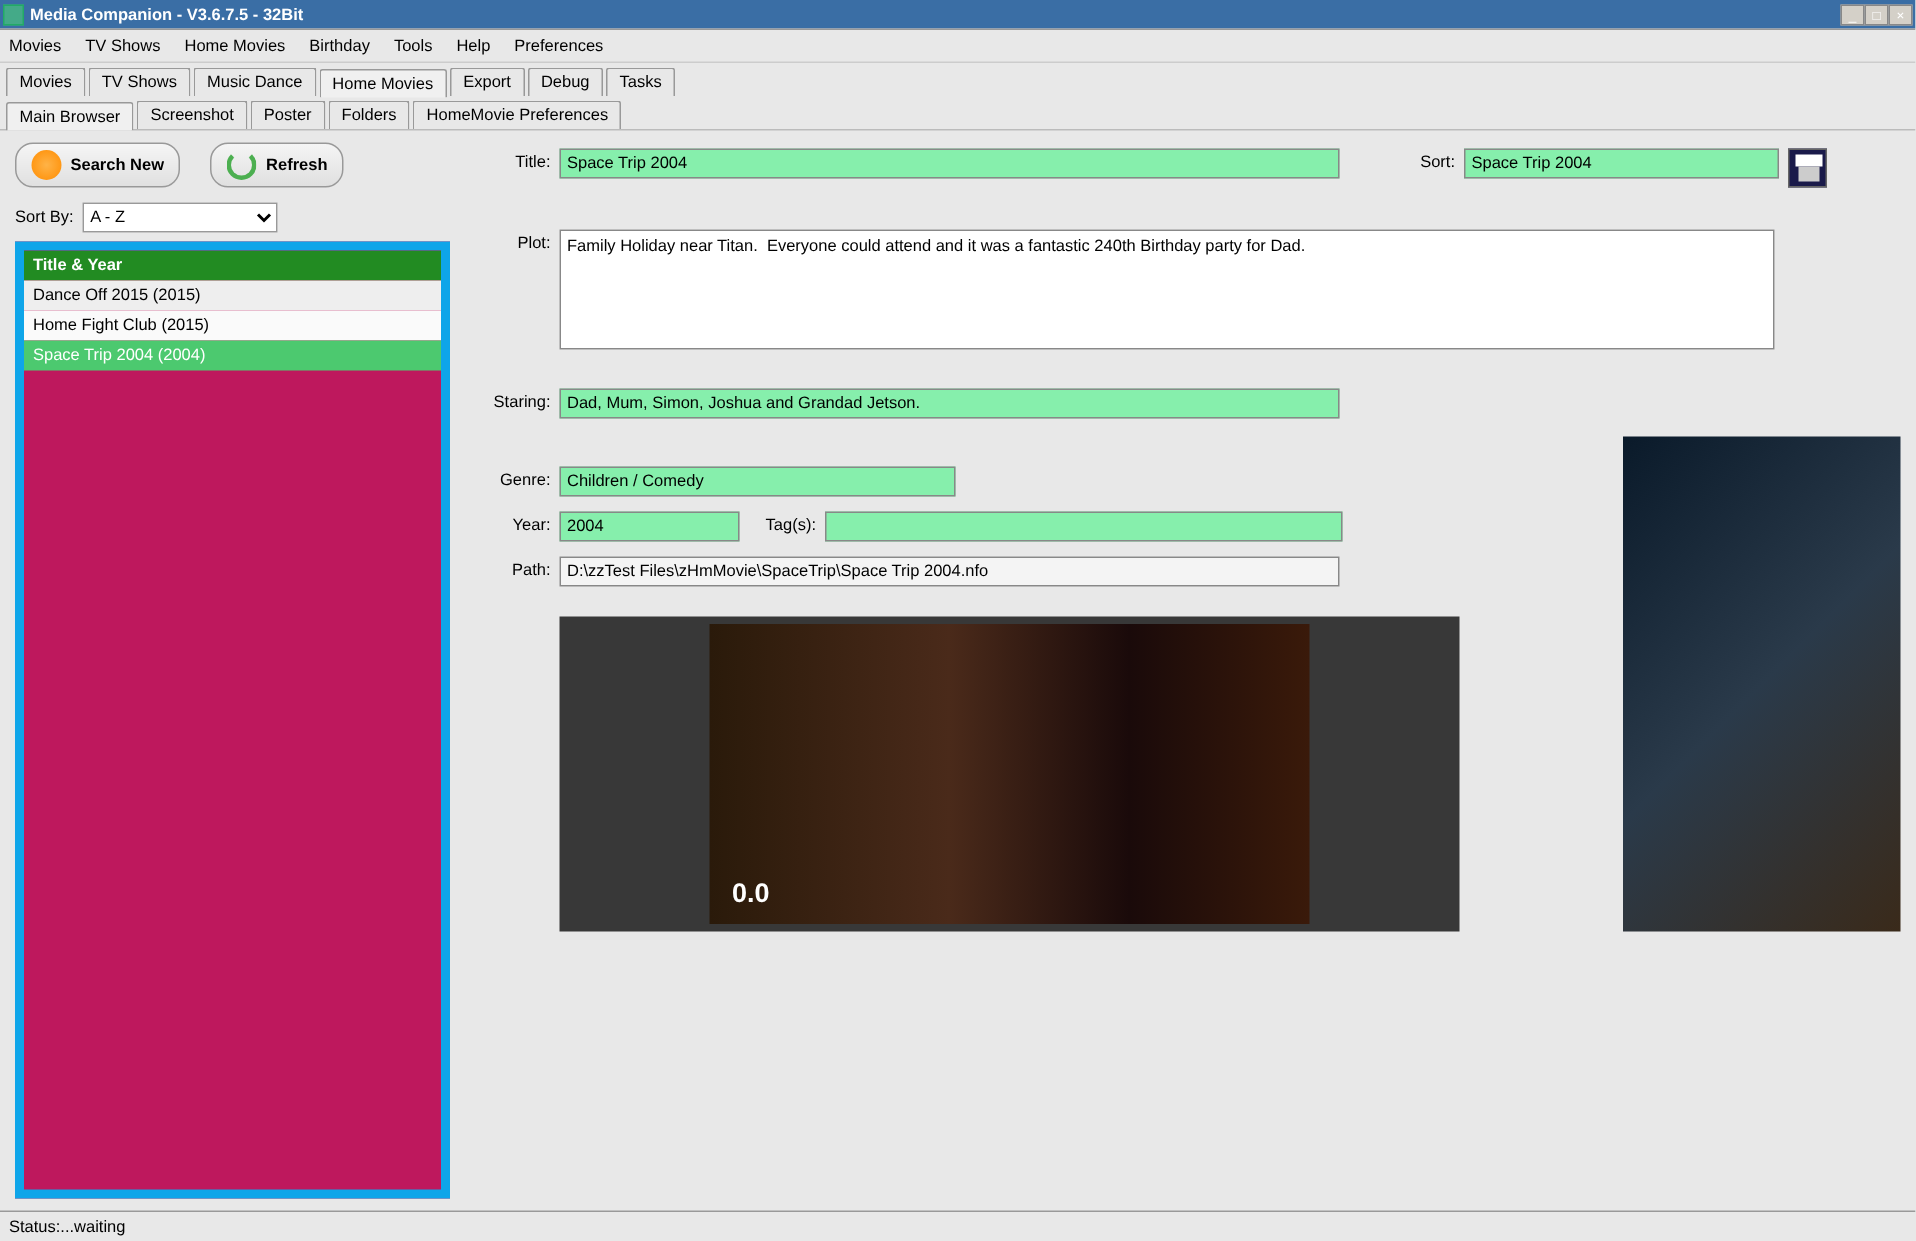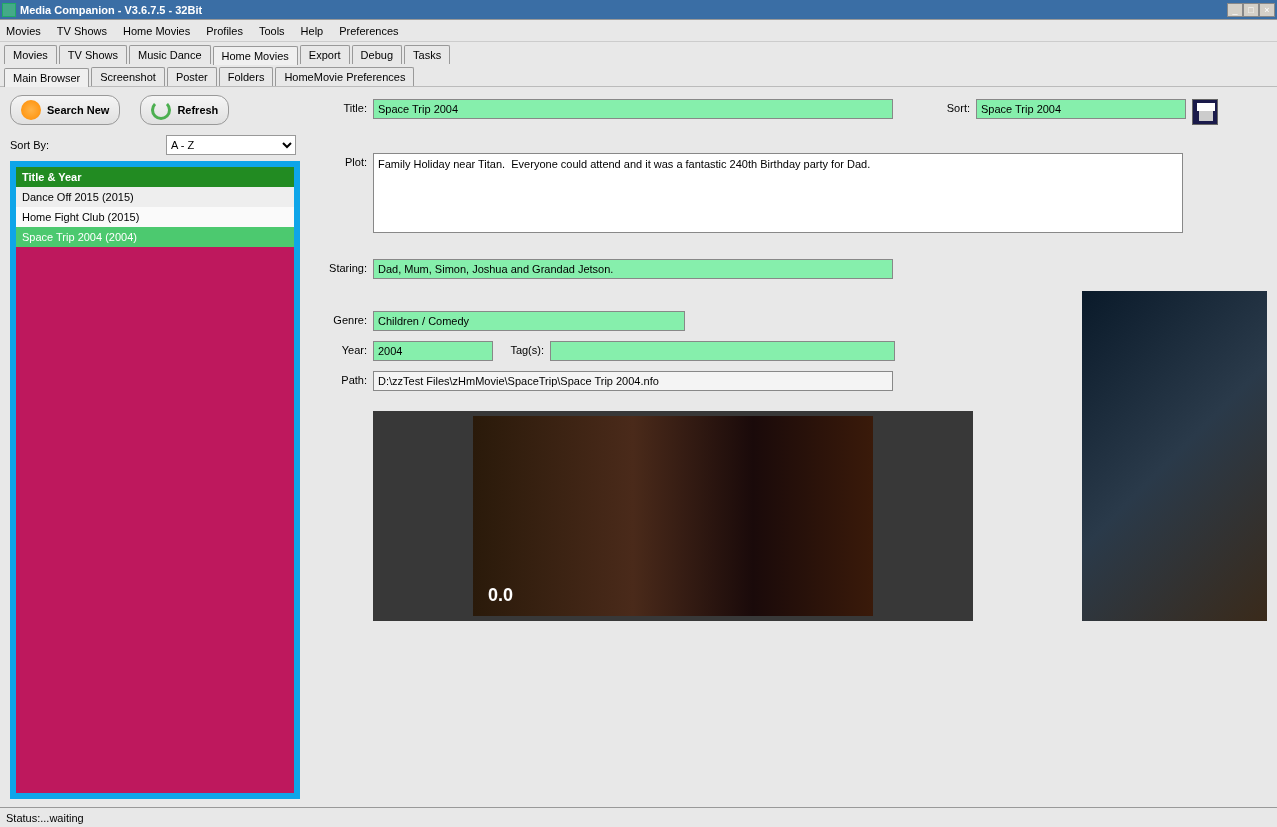--- a/index.html
+++ b/index.html
@@ -13,21 +13,21 @@
 .menu-item { cursor: default; }
 .tabbar, .subtabbar { background: #e8e8e8; padding: 3px 4px 0 4px; display: flex; gap: 2px; }
 .tab { background: #e8e8e8; border: 1px solid #999; border-bottom: none; padding: 3px 8px; cursor: default; border-radius: 2px 2px 0 0; }
 .tab.active { background: #f0f0f0; position: relative; top: 1px; }
 .content { flex: 1; background: #e8e8e8; padding: 8px 10px; display: flex; gap: 12px; border-top: 1px solid #bbb; }
 .left-panel { width: 290px; display: flex; flex-direction: column; }
 .btnrow { display: flex; gap: 20px; margin-bottom: 10px; }
 .bigbtn { border: 1px solid #999; background: linear-gradient(#f5f5f5,#e0e0e0); padding: 4px 10px; display: flex; align-items: center; gap: 6px; font-size: 14px; font-weight: bold; cursor: default; border-radius: 12px; height: 30px; }
 .icon-new { width: 20px; height: 20px; background: radial-gradient(circle,#ffb347,#ff8c00); border-radius: 50%; position: relative; }
 .icon-refresh { width: 20px; height: 20px; border: 3px solid #4caf50; border-radius: 50%; border-top-color: transparent; }
-.sortrow { display: flex; align-items: center; gap: 6px; margin-bottom: 6px; justify-content: space-between; padding-right: 4px;}
+.sortrow { display: flex; align-items: center; gap: 6px; margin-bottom: 6px; justify-content: flex-start; padding-right: 4px;}
 .sortrow select { flex: 0 0 130px; height: 20px; border: 1px solid #999; background:#fff;}
 .listbox { flex: 1; border: 6px solid #0ea5e9; background: #be185d; overflow: auto; }
 .list-header { background: #228b22; color: #fff; font-weight: bold; padding: 4px 6px; }
 .list-item { padding: 4px 6px; cursor: default; }
 .list-item:nth-child(even) { background: #fafafa; }
 .list-item:nth-child(odd) { background: #eee; }
 .list-item.selected { background: #4cc96f; color: #fff; }
 .right-panel { flex: 1; display: flex; flex-direction: column; gap: 8px; padding-top: 4px; }
 .form-row { display: flex; align-items: flex-start; gap: 6px; }
 .form-label { width: 55px; text-align: right; padding-top: 3px; }
@@ -54,21 +54,21 @@
     <div class="win-btn">_</div>
     <div class="win-btn">□</div>
     <div class="win-btn">×</div>
   </div>
 </div>
 
 <div class="menubar" id="menubar">
     <span class="menu-item">Movies</span>
     <span class="menu-item">TV Shows</span>
     <span class="menu-item">Home Movies</span>
-    <span class="menu-item">Profiles</span>
+    <span class="menu-item">Birthday</span>
     <span class="menu-item">Tools</span>
     <span class="menu-item">Help</span>
     <span class="menu-item">Preferences</span>
   </div>
 <div class="tabbar" id="tabbar">
     <div class="tab">Movies</div>
     <div class="tab">TV Shows</div>
     <div class="tab">Music Dance</div>
     <div class="tab active">Home Movies</div>
     <div class="tab">Export</div>
@@ -123,21 +123,21 @@
       <textarea class="txtarea" style="width: 810px;" id="plot-ta">Family Holiday near Titan.  Everyone could attend and it was a fantastic 240th Birthday party for Dad.</textarea>
     </div>
     <div class="form-row" style="margin-top:18px">
       <div class="form-label">Staring:</div>
       <input class="txt" style="width: 520px;" value="Dad, Mum, Simon, Joshua and Grandad Jetson.">
     </div>
     <div style="display:flex; gap:12px;">
       <div style="flex:0 0 640px; display:flex; flex-direction:column; gap:10px;justify-content:flex-end;">
         <div class="form-row">
           <div class="form-label">Genre:</div>
-          <input class="txt" style="width: 312px;" value="Children / Comedy">
+          <input class="txt" style="width: 264px;" value="Children / Comedy">
         </div>
         <div class="form-row">
           <div class="form-label">Year:</div>
           <input class="txt" style="width: 120px;" value="2004">
           <div class="form-label" style="width:45px">Tag(s):</div>
           <input class="txt" style="width: 345px;" value="">
         </div>
         <div class="form-row">
           <div class="form-label">Path:</div>
           <input class="txt" style="width: 520px; background: rgb(244, 244, 244);" readonly="" value="D:\zzTest Files\zHmMovie\SpaceTrip\Space Trip 2004.nfo">

